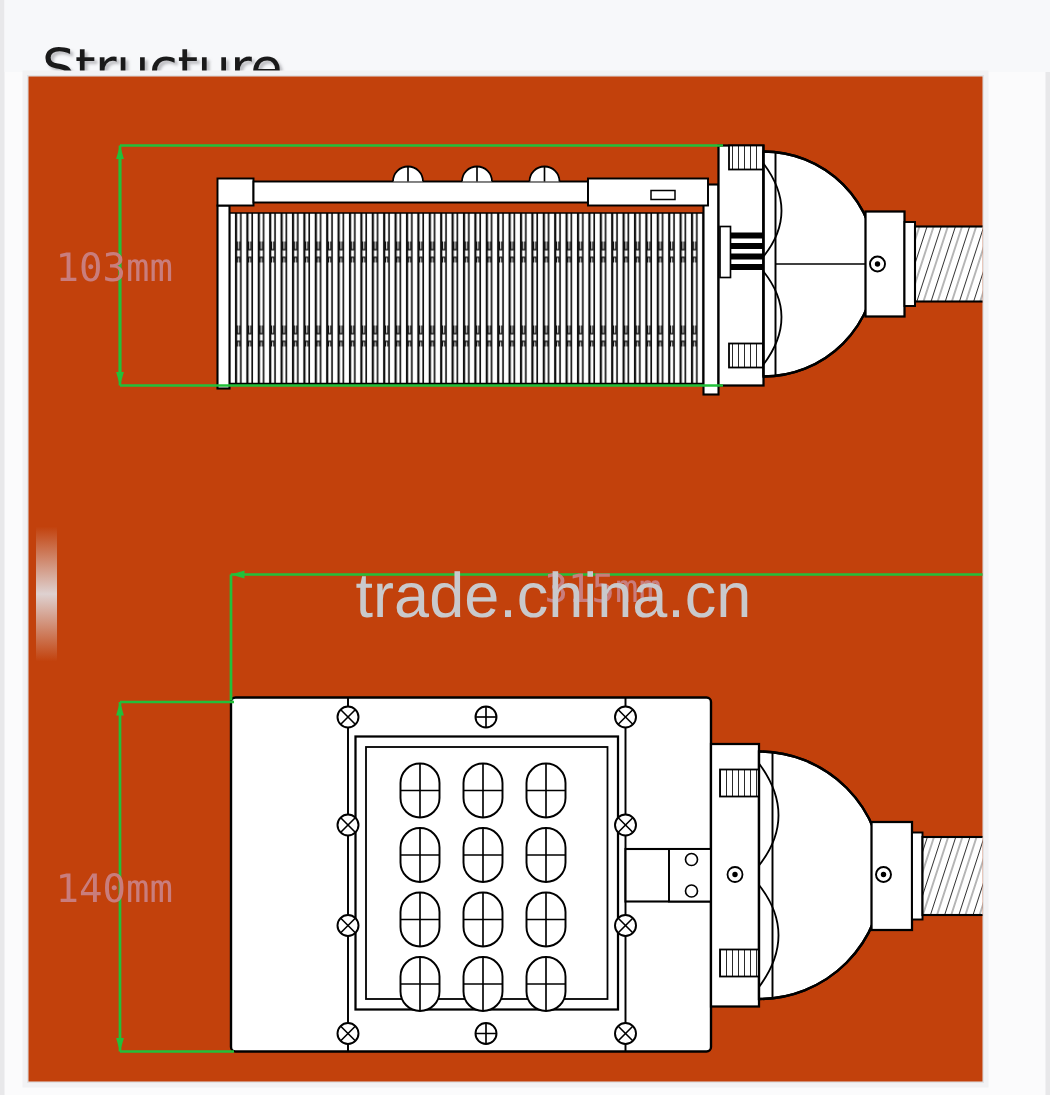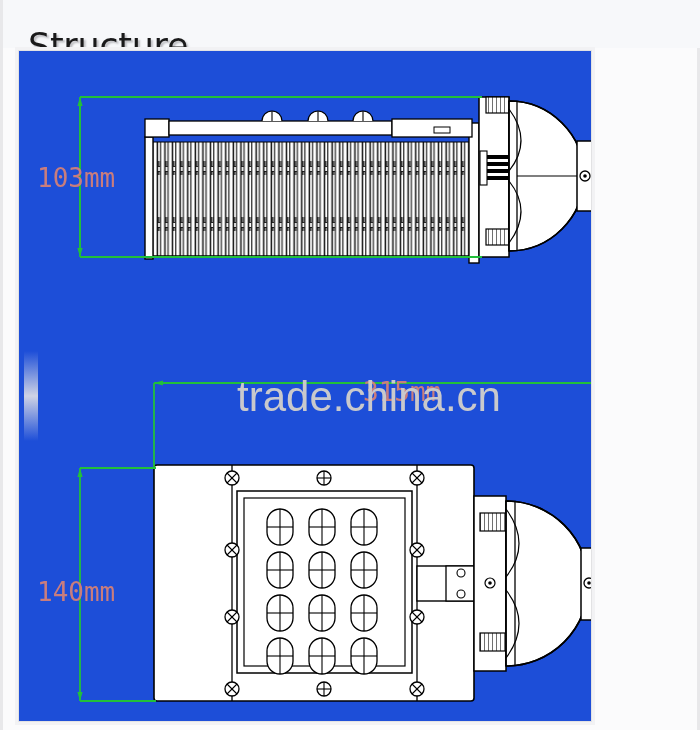--- a/index.html
+++ b/index.html
@@ -46,23 +46,23 @@
     text-shadow: 2px 2px 2px rgba(140,140,145,0.55);
     white-space: nowrap;
     margin-top: 20px;
   }
 
   
   #drawing-frame {
     position: absolute;
     left: 15px;
     top: 50px;
-    width: 574px;
+    width: 638px;
     height: 672px;
-    background: #1d4ed8;
+    background: #c2410c;
     border: 1px solid #e2e2e4;
     box-shadow: 0 0 0 3px #f2f2f4;
     box-sizing: border-box;
     overflow: hidden;
   }
 
   #cad-canvas {
     position: absolute;
     left: -15px;
     top: -50px;

